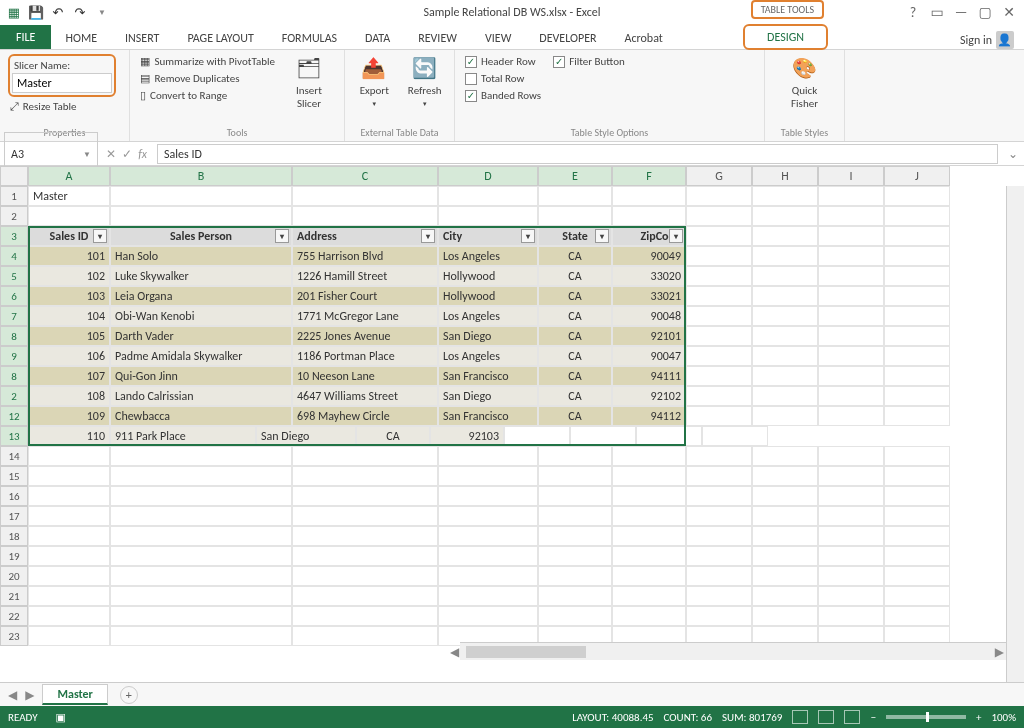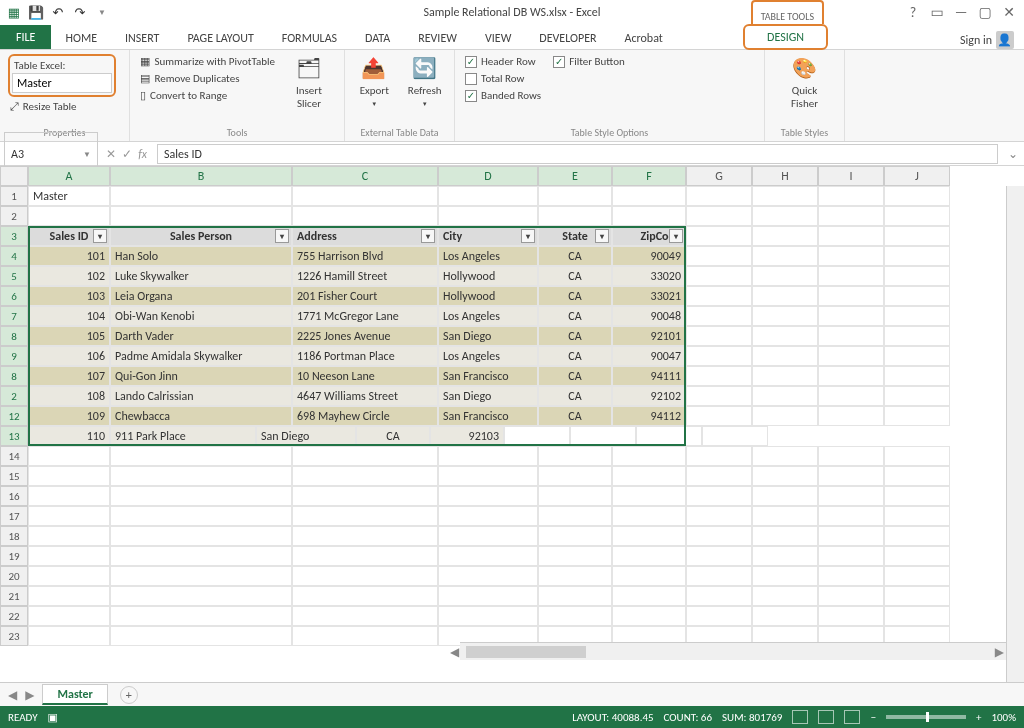--- a/index.html
+++ b/index.html
@@ -5,21 +5,21 @@
 * { margin:0; padding:0; box-sizing:border-box; font-family:"Segoe UI","Calibri",sans-serif; }
 body { width:1024px; height:728px; background:#fff; font-size:12px; color:#333; overflow:hidden; position:relative; }
 
 
 .titlebar { height:24px; background:#fff; display:flex; align-items:center; position:relative; }
 .qat { display:flex; gap:6px; align-items:center; padding:0 6px; }
 .qat-icon { width:16px; height:16px; display:flex; align-items:center; justify-content:center; font-size:13px; }
 .titlebar-title { position:absolute; left:50%; transform:translateX(-50%); font-size:12px; color:#444;}
 .titlebar-right { position:absolute; right:6px; display:flex; gap:6px; align-items:center; }
 .win-btn { width:18px; height:18px; display:flex; align-items:center; justify-content:center; font-size:14px; color:#666;}
-.table-tools-tab { position:absolute; right:200px; top:0; border:2px solid #e08030; border-radius:4px; padding:8px 8px; font-size:10px; color:#666; text-align:center;}
+.table-tools-tab { position:absolute; right:200px; top:0; border:2px solid #e08030; border-radius:4px; padding:1px 8px; font-size:10px; color:#666; text-align:center;}
 
 
 .ribbon-tabs { height:26px; background:#fff; display:flex; align-items:flex-end; border-bottom:1px solid #d4d4d4; font-size:12px; position:relative;}
 .tab { padding:4px 14px; color:#444; text-transform:uppercase; font-size:12px; cursor:pointer;}
 .tab.file { background:#217346; color:#fff; padding:5px 16px;}
 .tab.design-wrap { position:absolute; right:196px; top:0; border:2px solid #e08030; border-radius:6px; padding:2px 2px;}
 .tab.design { color:#217346; padding:2px 20px; }
 .signin { position:absolute; right:10px; display:flex; align-items:center; gap:4px; color:#444; font-size:12px;}
 .avatar { width:18px; height:18px; background:#ccc; border-radius:2px; display:flex; align-items:center; justify-content:center; font-size:12px; color:#888;}
 
@@ -119,21 +119,21 @@
     <span>Sign in</span>
     <span class="avatar">👤</span>
   </div>
 </div>
 
 <div class="ribbon">
 
   <div class="group" style="width:130px">
     <div class="group-body" style="flex-direction:column;gap:2px">
       <div class="redbox">
-        <div class="ribbon-item">Table Excel:</div>
+        <div class="ribbon-item">Slicer Name:</div>
         <input class="table-name-box" value="Master" style="">
       </div>
       <div class="ribbon-item">
         <span>⤢</span>
         <span>Resize Table</span>
       </div>
     </div>
     <div class="group-label">Properties</div>
   </div>
 
@@ -558,21 +558,21 @@
   <div class="add-sheet">+</div>
   <div style="flex:1"></div>
   <div class="scrollbar-h">
       <div class="sb-thumb-h"></div>
       <span style="position:absolute;left:-10px;top:2px;color:#888">◀</span>
       <span style="position:absolute;right:2px;top:2px;color:#888">▶</span>
     </div>
 </div>
 
 <div class="statusbar">
-  <div style="display:flex;gap:10px;align-items:center">
+  <div style="display:flex;gap:18px;align-items:center">
     <span>READY</span>
     <span>▣</span>
   </div>
   <div class="status-right">
     <span><span>LAYOUT:</span> <span>40088.45</span></span>
     <span><span>COUNT:</span> <span>66</span></span>
     <span><span>SUM:</span> <span>801769</span></span>
     <span class="view-btn"></span>
     <span class="view-btn"></span>
     <span class="view-btn"></span>

